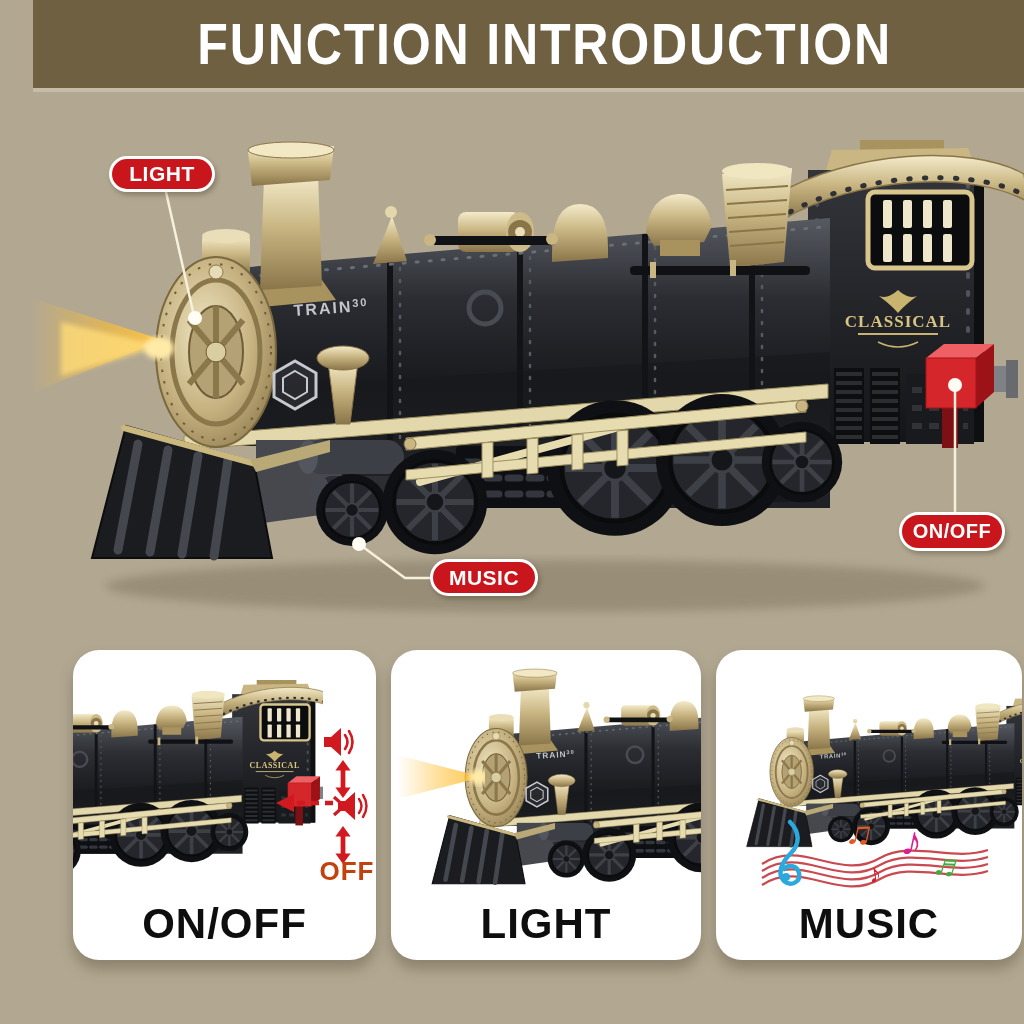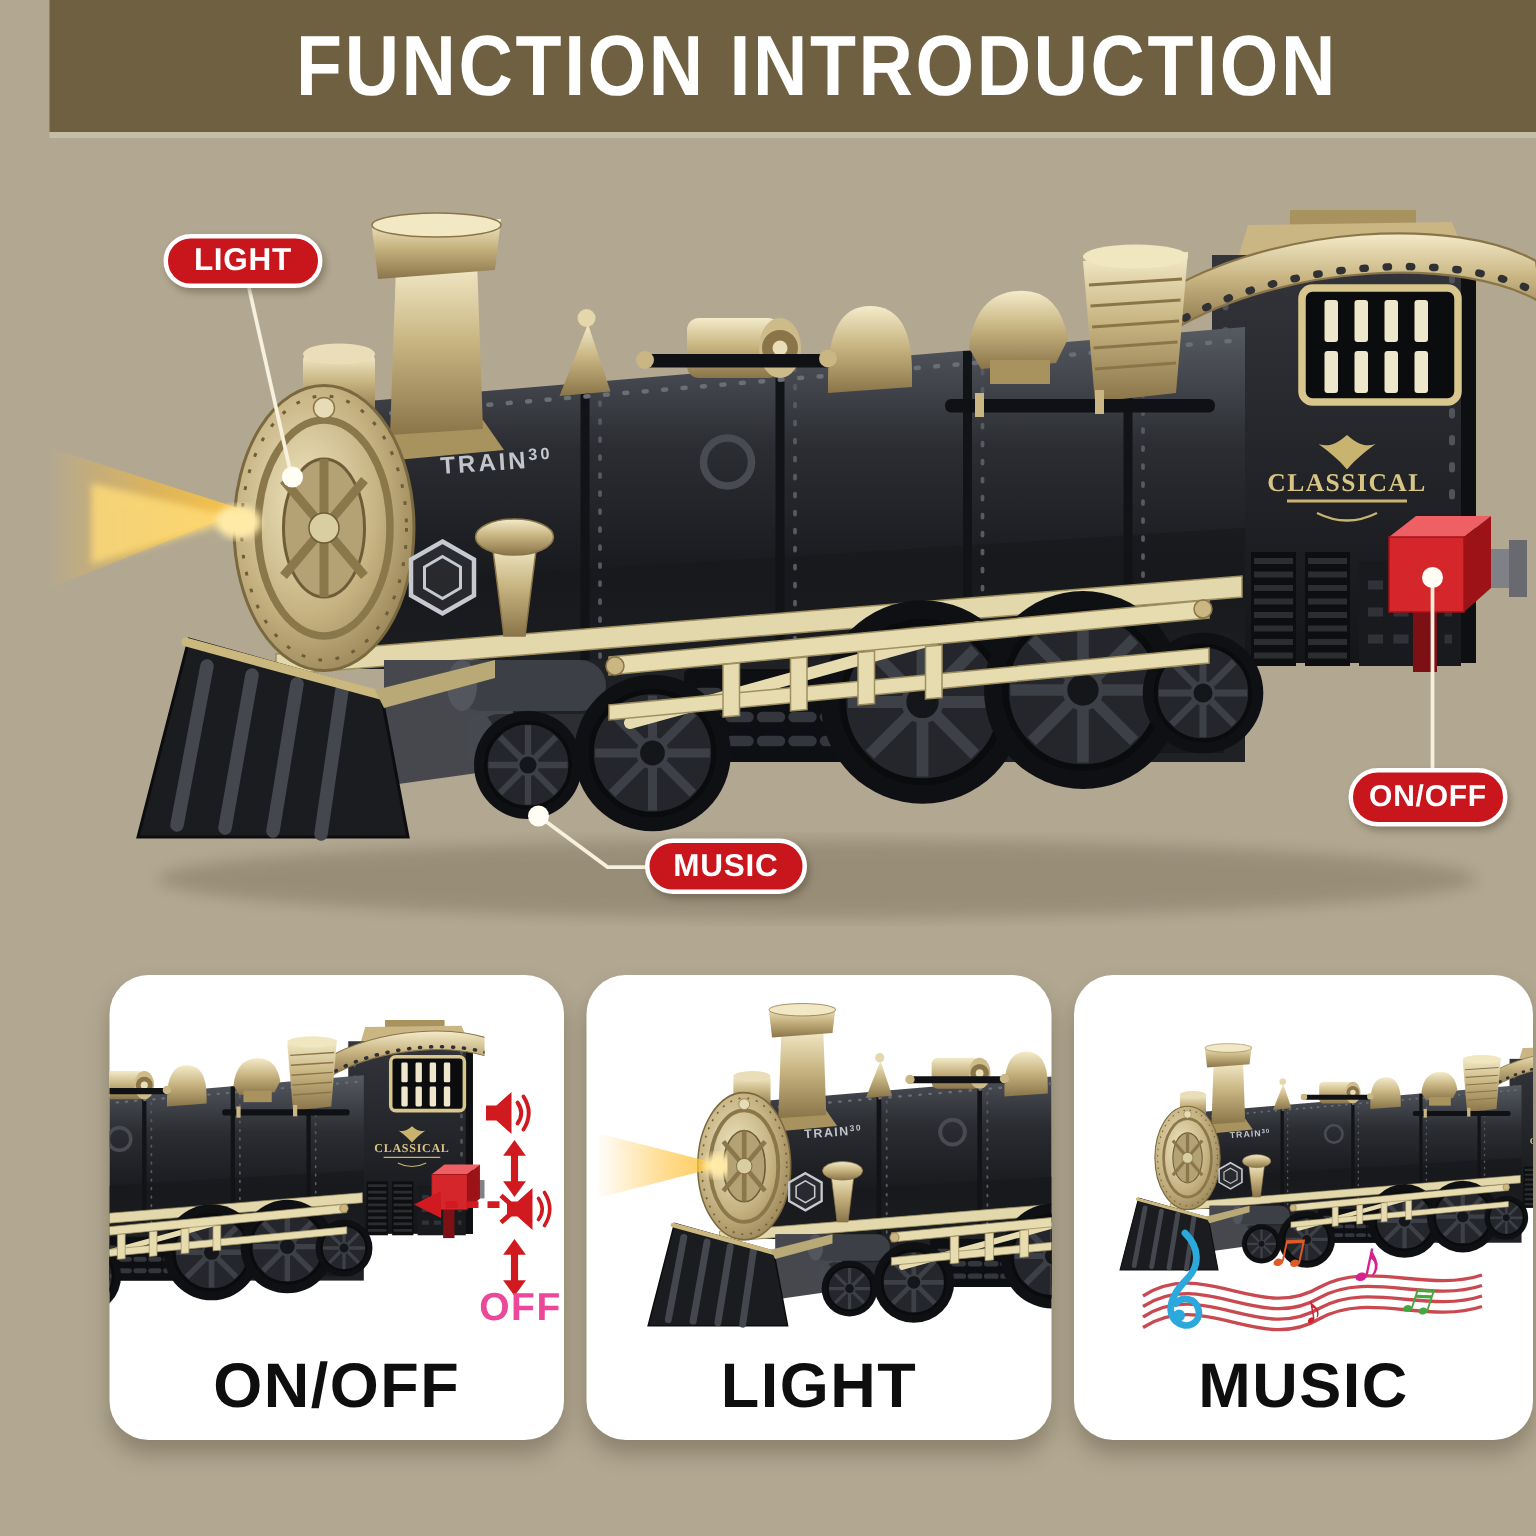--- a/index.html
+++ b/index.html
@@ -28,21 +28,21 @@
   .panel{position:absolute;top:650px;height:310px;background:#ffffff;border-radius:26px;
          box-shadow:0 9px 14px rgba(70,60,40,.35);overflow:hidden;}
   #panel-onoff{left:40px;width:303px;}
   #panel-light{left:358px;width:310px;}
   #panel-music{left:683px;width:306px;}
   .panel-caption{position:absolute;bottom:12px;left:0;width:100%;text-align:center;
                  font-size:42px;font-weight:bold;color:#0e0e0e;letter-spacing:1px;}
   .train-crop{position:absolute;}
   .p1-icon{position:absolute;}
   .off-label{position:absolute;left:238px;top:206px;width:72px;text-align:center;
-             color:#ec4899;font-weight:bold;font-size:26px;letter-spacing:1px;}
+             color:#c2410c;font-weight:bold;font-size:26px;letter-spacing:1px;}
   .beam-svg{position:absolute;}
   .notes-svg{position:absolute;left:40px;top:162px;width:240px;height:115px;}
 </style>
 </head>
 <body>
 
 <div class="stage">
 
   <div class="banner">
     <div class="banner-title">FUNCTION INTRODUCTION</div>

